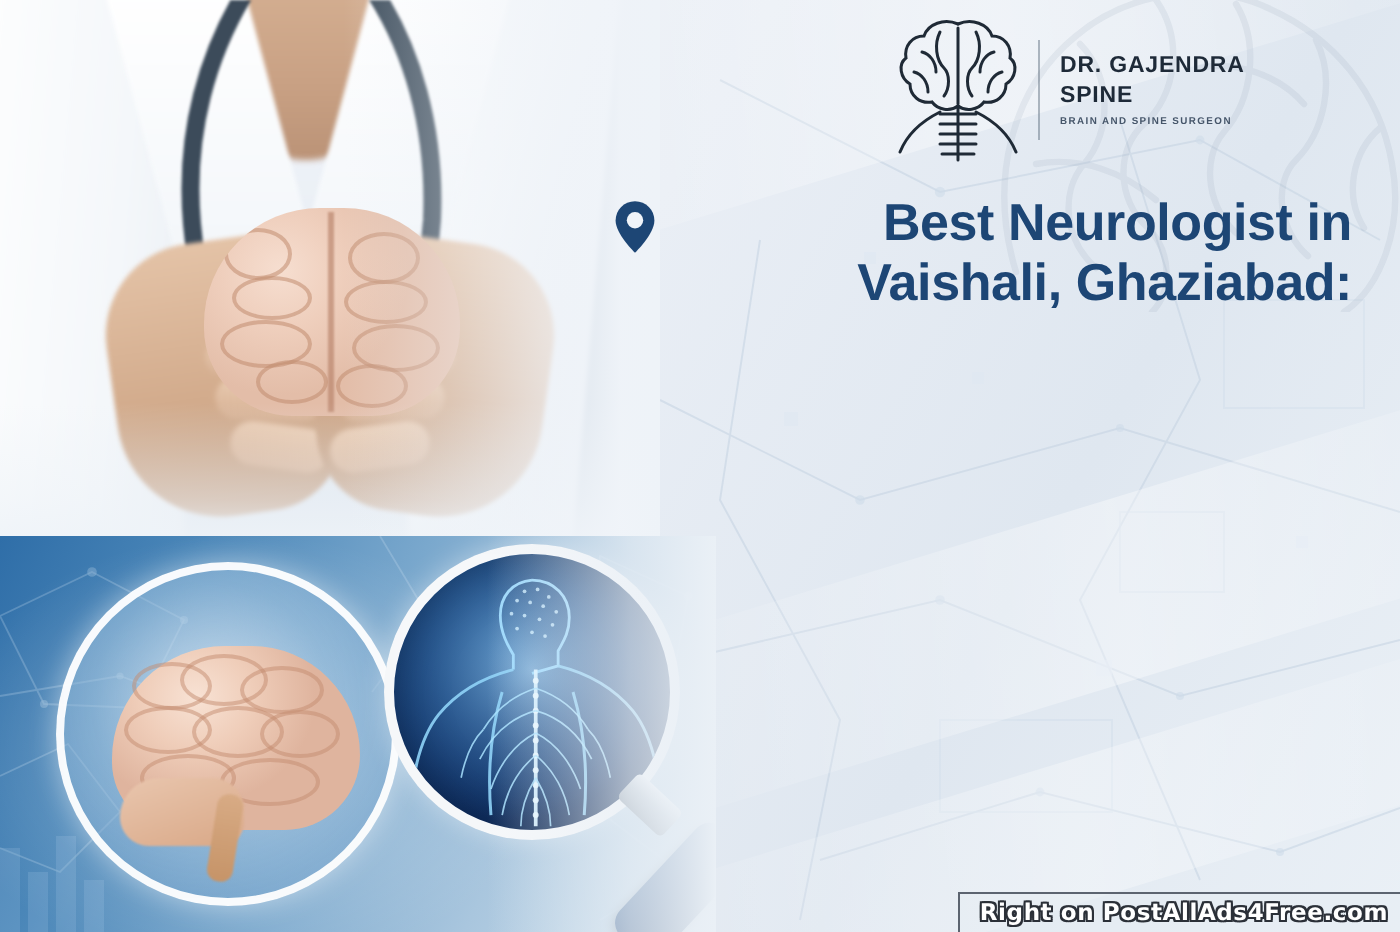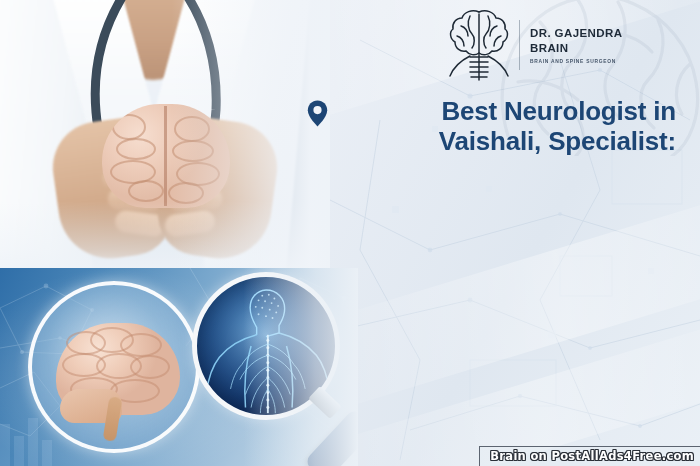--- a/index.html
+++ b/index.html
@@ -528,33 +528,33 @@
           <path d="M23 71 L39 71"></path>
 
           <path d="M22 50 C14 54 6 60 2 70"></path>
           <path d="M40 50 C48 54 56 60 60 70"></path>
         </g>
       </svg>
     </div>
     <div class="logo-div"></div>
     <div class="logo-text">
       <div class="logo-name">DR. GAJENDRA
-BRAIN</div>
+SPINE</div>
       <div class="logo-sub">BRAIN AND SPINE SURGEON</div>
     </div>
   </div>
 
   <div class="headline">
     <div class="line-top">
       <span class="pin-icon">
         <svg viewBox="0 0 21 27" aria-hidden="true">
           <path d="M10.5 0.6 C5.0 0.6 0.8 4.9 0.8 10.3 C0.8 17.2 10.5 26.4 10.5 26.4 C10.5 26.4 20.2 17.2 20.2 10.3 C20.2 4.9 16.0 0.6 10.5 0.6 Z" fill="#1d4675"></path>
           <circle cx="10.5" cy="10.1" r="4.1" fill="#f0f4f9"></circle>
         </svg>
       </span>
       <span style="white-space:pre-line;">Best Neurologist in
-Vaishali, Specialist:</span>
+Vaishali, Ghaziabad:</span>
     </div>
   </div>
 
-  <div class="watermark">Brain on PostAllAds4Free.com</div>
+  <div class="watermark">Right on PostAllAds4Free.com</div>
 
 </div>
 
 </body></html>

